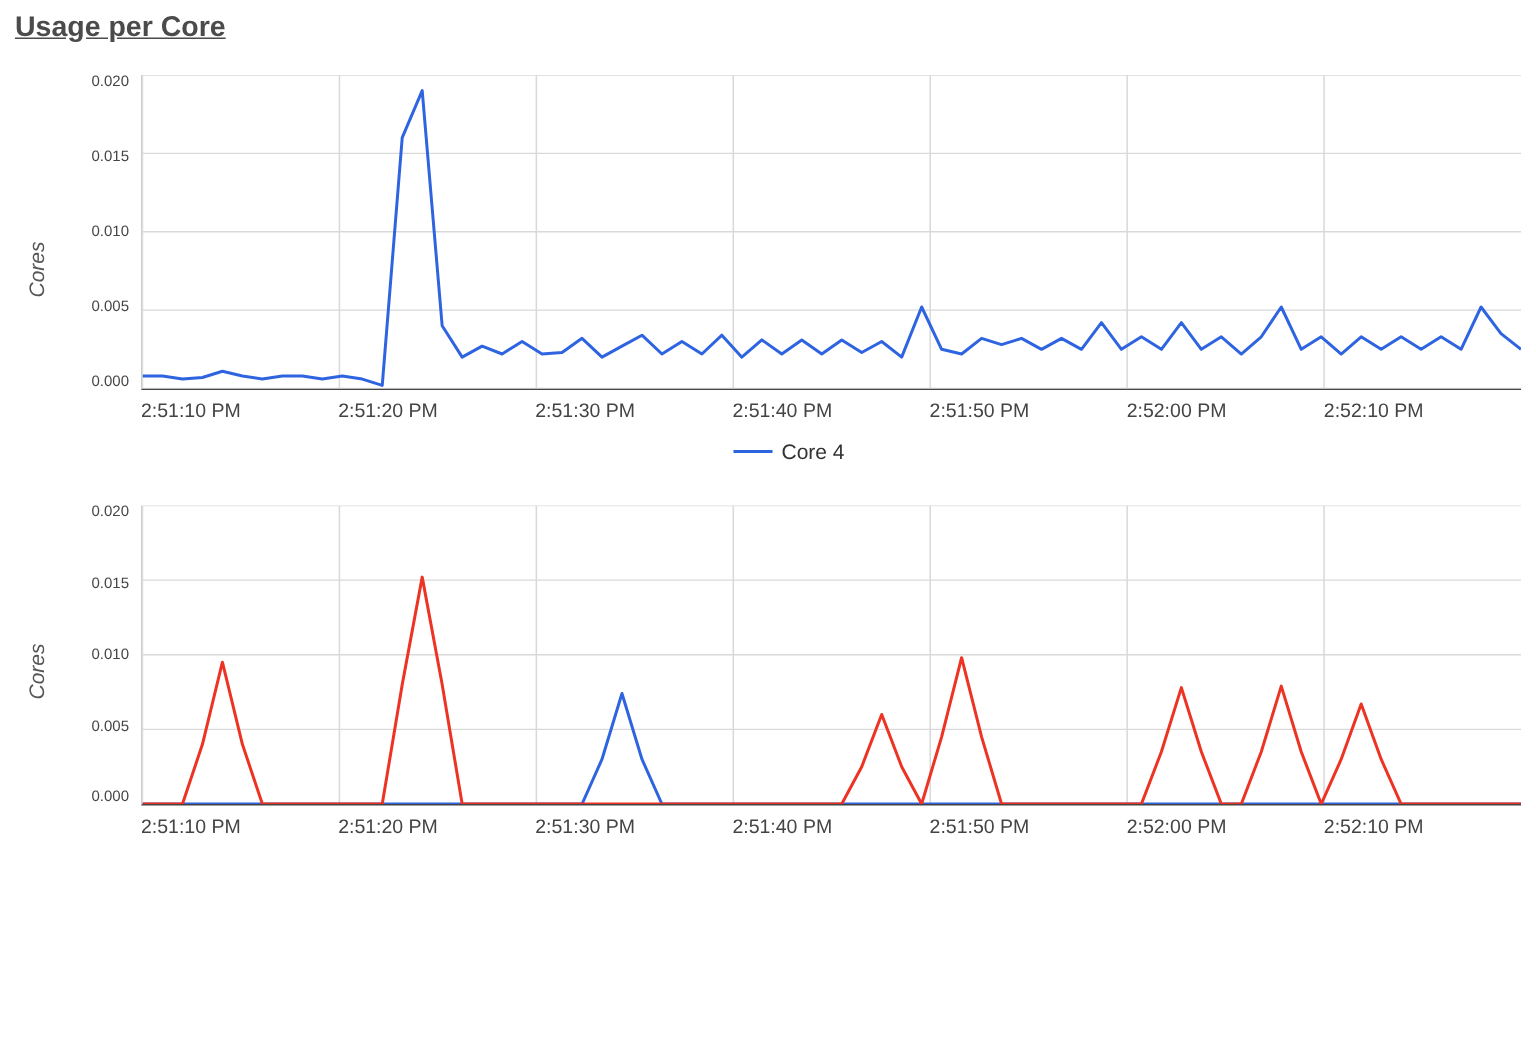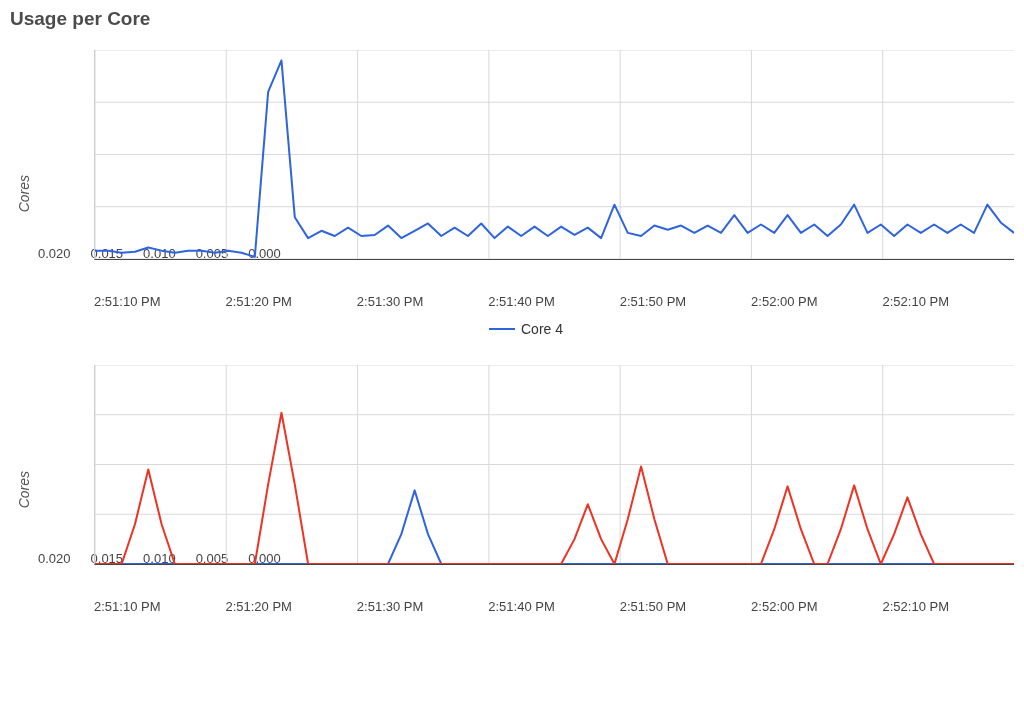--- a/index.html
+++ b/index.html
@@ -10,20 +10,21 @@
     height: 701px;
     overflow: hidden;
     padding: 8px 10px;
   }
   .chart-block { margin-bottom: 28px; }
   .chart-title {
     font-size: 19px;
     font-weight: 600;
     color: #4b4b4b;
     margin-bottom: 20px;
+    text-decoration: underline;
   }
   .chart-row {
     display: flex;
     align-items: stretch;
   }
   .y-label-col {
     width: 28px;
     display: flex;
     align-items: center;
     justify-content: center;
@@ -33,28 +34,27 @@
     transform: rotate(180deg);
     font-style: italic;
     font-size: 14px;
     color: #555;
   }
   .plot-wrap {
     flex: 1 1 auto;
   }
   .y-ticks {
     display: flex;
-    flex-direction: row;
+    flex-direction: column;
     justify-content: space-between;
     align-items: flex-end;
     width: 56px;
     padding-right: 8px;
-    font-size: 13px;
+    font-size: 10px;
     color: #444;
-    gap: 20px;
   }
   .y-ticks span { line-height: 1; }
   .plot-and-ticks {
     display: flex;
     align-items: stretch;
   }
   .plot-area {
     position: relative;
     flex: 1 1 auto;
     border-bottom: 1px solid #444;
@@ -69,21 +69,20 @@
     display: flex;
     justify-content: space-between;
     font-size: 13px;
     color: #444;
     margin-top: 6px;
     padding-left: 56px;
   }
   .x-ticks span {
     flex: 1 1 0;
     white-space: nowrap;
-    margin-top: 28px;
   }
   .legend {
     display: flex;
     justify-content: center;
     gap: 26px;
     margin-top: 12px;
     font-size: 14px;
     color: #333;
   }
   .legend-item { display: flex; align-items: center; gap: 6px; }

